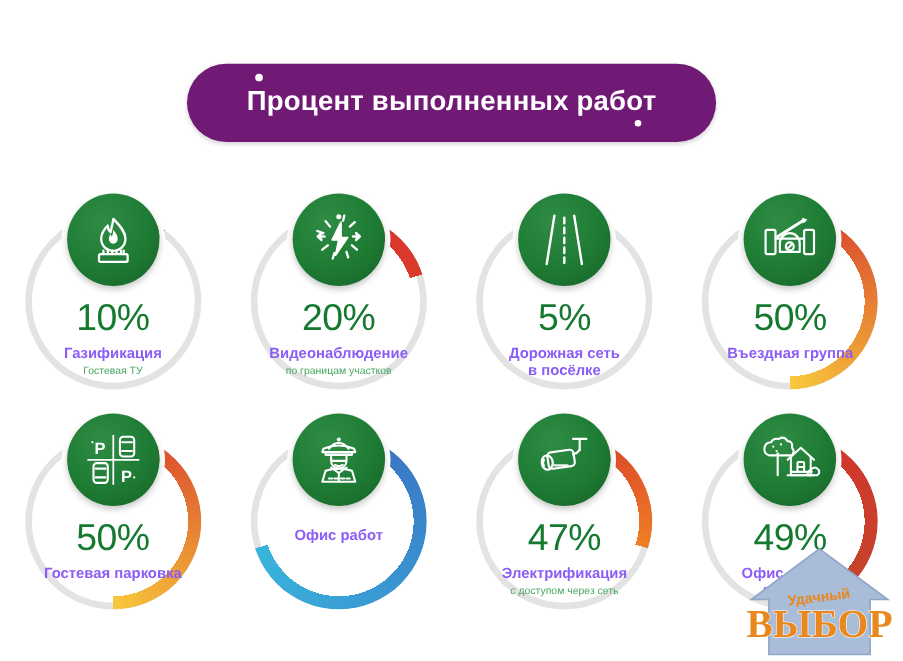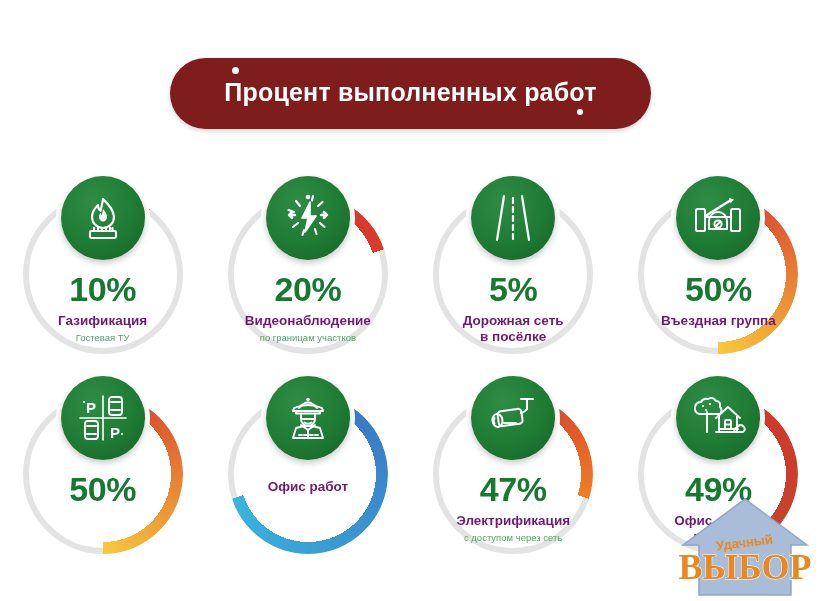--- a/index.html
+++ b/index.html
@@ -10,21 +10,21 @@
     overflow:hidden;
     position:relative;
   }
 
   
   .title-wrap{
     position:absolute;left:0;top:58px;width:821px;
     display:flex;justify-content:center;
   }
   .title-pill{
-    background:#7f1d1d;
+    background:#701a75;
     border-radius:48px;
     padding:22px 54px 24px 54px;
     min-width:330px;
     text-align:center;
     box-shadow:0 2px 5px rgba(0,0,0,.18);
     position:relative;
   }
   .title-pill .t-text{
     color:#ffffff;
     font-size:25px;
@@ -85,26 +85,26 @@
   .badge svg{display:block;}
 
   .texts{
     position:absolute;left:0;right:0;top:96px;
     text-align:center;
     z-index:2;
   }
   .pct{
     color:#157a30;
     font-size:34px;
-    font-weight:bold;
+    font-weight:normal;
     line-height:1;
     letter-spacing:-0.5px;
   }
   .label{
-    color:#701a75;
+    color:#8b5cf6;
     font-size:13.5px;
     font-weight:bold;
     line-height:1.18;
     margin-top:7px;
     padding:0 6px;
   }
   .sub{
     color:#4aa862;
     font-size:9.5px;
     font-weight:normal;
@@ -250,20 +250,21 @@
         <rect x="8" y="28" width="13" height="18" rx="3"></rect>
         <path d="M10 33 h9 M10 41 h9"></path>
       </g>
       <circle cx="7" cy="9" r="1" fill="#fff" stroke="none"></circle>
       <circle cx="45" cy="41" r="1" fill="#fff" stroke="none"></circle>
     </svg>
           </span>
       </div>
       <div class="texts">
         <div class="pct">50%</div>
+        <div class="label">Гостевая парковка</div>
 
       </div>
     </div>
     </div>
     <div class="cell">
     <div class="donut">
       <div class="ring">
         <div class="track"></div>
         <div class="prog" style="background: conic-gradient(from 0deg, #3a6dc2 0deg, #39b5dd 252deg, rgba(0,0,0,0) 252deg 360deg);"></div>
       </div>

